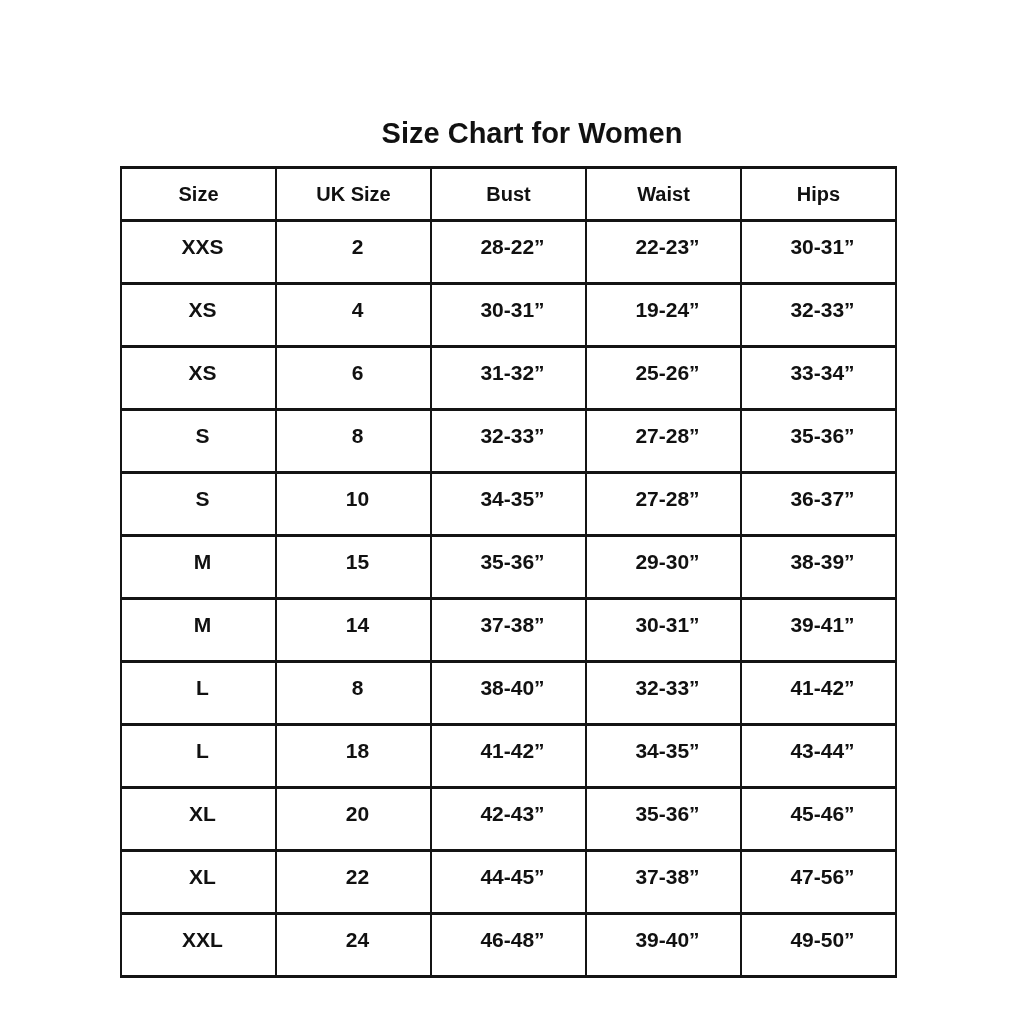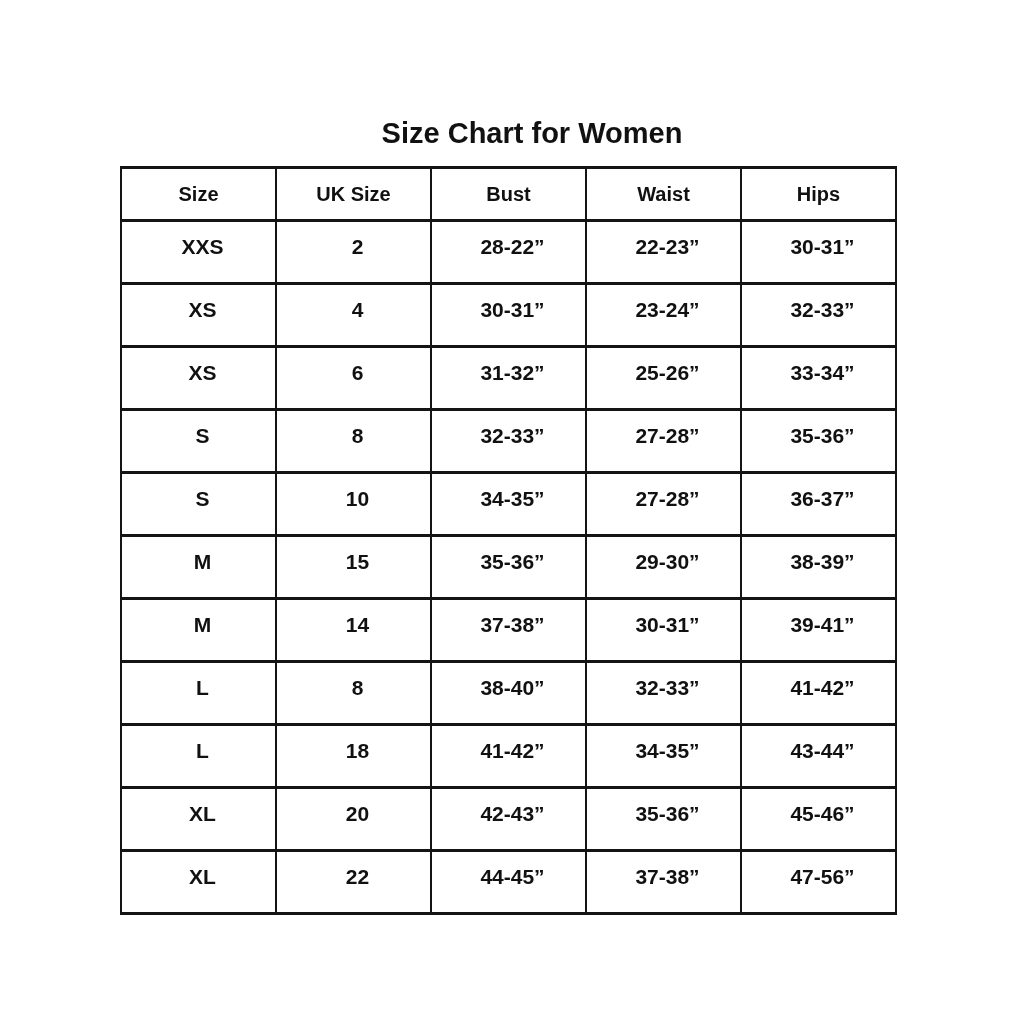--- a/index.html
+++ b/index.html
@@ -84,21 +84,21 @@
           <td>XXS</td>
           <td>2</td>
           <td>28-22”</td>
           <td>22-23”</td>
           <td>30-31”</td>
         </tr>
         <tr>
           <td>XS</td>
           <td>4</td>
           <td>30-31”</td>
-          <td>23-24”</td>
+          <td>19-24”</td>
           <td>32-33”</td>
         </tr>
         <tr>
           <td>XS</td>
           <td>6</td>
           <td>31-32”</td>
           <td>25-26”</td>
           <td>33-34”</td>
         </tr>
         <tr>
@@ -150,15 +150,22 @@
           <td>35-36”</td>
           <td>45-46”</td>
         </tr>
         <tr>
           <td>XL</td>
           <td>22</td>
           <td>44-45”</td>
           <td>37-38”</td>
           <td>47-56”</td>
         </tr>
+        <tr>
+          <td>XXL</td>
+          <td>24</td>
+          <td>46-48”</td>
+          <td>39-40”</td>
+          <td>49-50”</td>
+        </tr>
       </tbody>
   </table>
 </div>
 
 </body></html>

